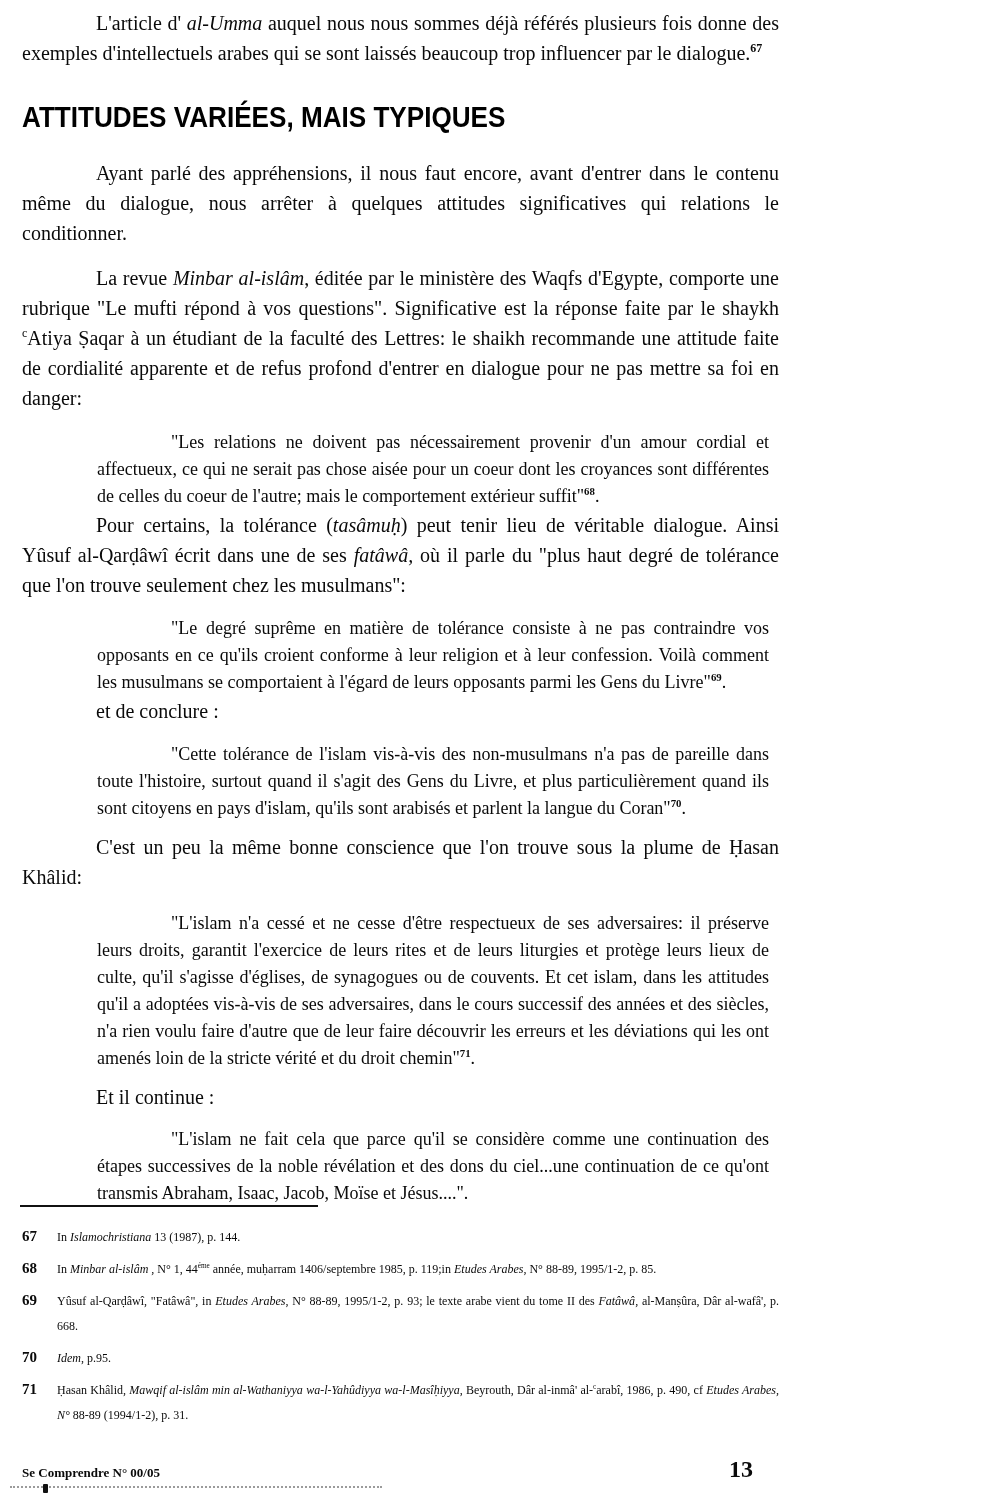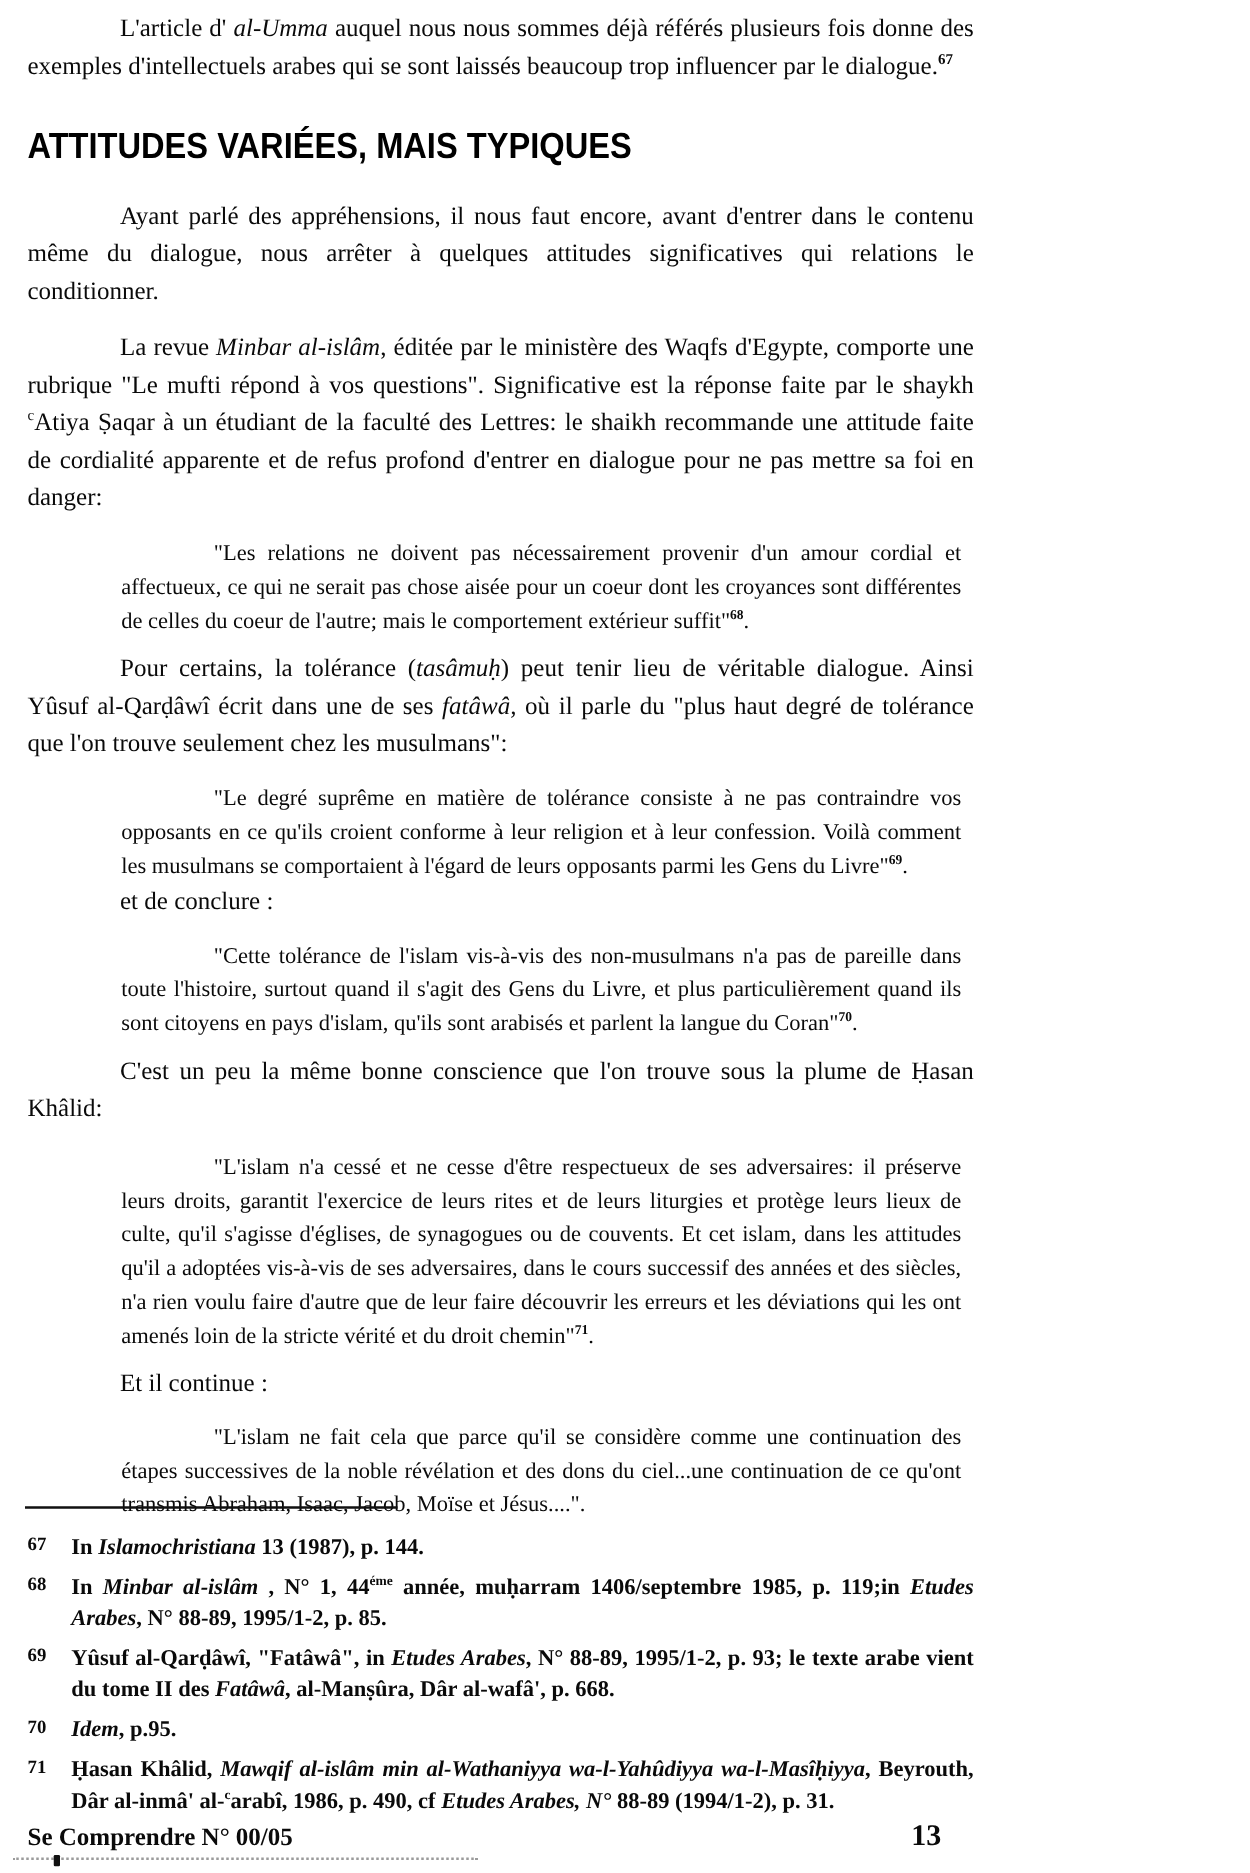--- a/index.html
+++ b/index.html
@@ -39,21 +39,21 @@
     line-height: 27px;
     text-align: justify;
     margin-left: 75px;
     margin-right: 10px;
     text-indent: 74px;
   }
   .mt-p1 { margin-top: 0; }
   .mt-ayant { margin-top: 24px; }
   .mt-revue { margin-top: 15px; }
   .mt-qrel  { margin-top: 16px; }
-  .mt-tol   { margin-top: 10px; }
+  .mt-tol   { }
   .mt-qdeg  { margin-top: 15px; }
   .mt-conc  { margin-top: 0; }
   .mt-qcet  { margin-top: 15px; }
   .mt-consc { margin-top: 10px; }
   .mt-qisl  { margin-top: 18px; }
   .mt-cont  { margin-top: 10px; }
   .mt-qcontn{ margin-top: 14px; }
 
   .seg-i { font-style: italic; }
   .seg-sup  { vertical-align: super; font-size: 0.60em; line-height: 0; }
@@ -74,35 +74,34 @@
     margin-bottom: 7px;
   }
   .fn-num {
     flex: 0 0 35px;
     font-weight: 700;
     font-size: 15px;
     line-height: 22px;
   }
   .fn-text {
     flex: 1;
-    font-size: 18px;
+    font-size: 12px;
     line-height: 25px;
     text-align: justify;
-    font-weight: bold;
   }
   .footer {
     position: absolute;
     left: 22px; right: 22px; top: 1456px;
     display: flex;
     justify-content: space-between;
     align-items: baseline;
   }
   .footer-journal {
     font-weight: 700;
-    font-size: 20px;
+    font-size: 13px;
   }
   .footer-page {
     font-weight: 700;
     font-size: 24px;
     margin-right: 26px;
   }
   .artifact-line {
     position: absolute;
     left: 10px; top: 1486px;
     width: 372px; height: 0;

